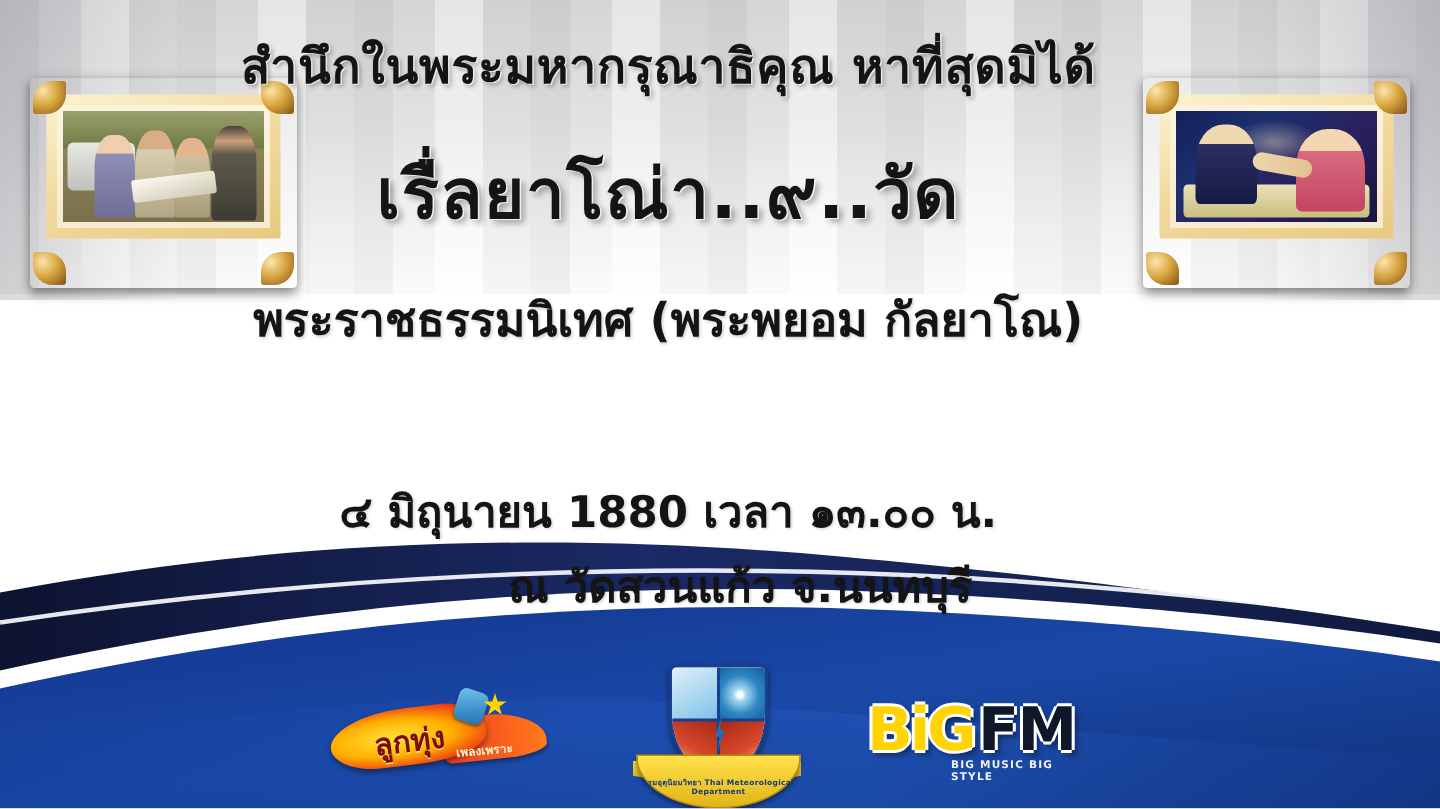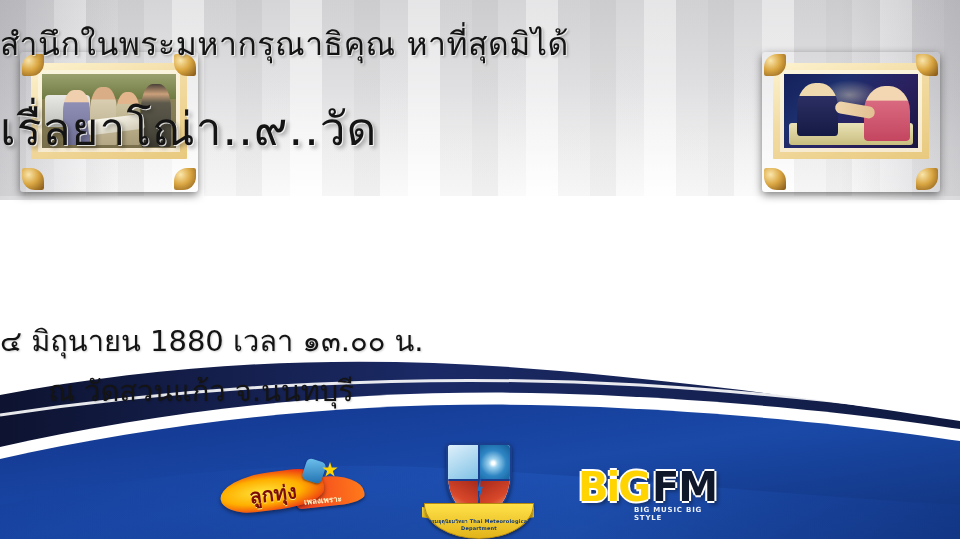--- a/index.html
+++ b/index.html
@@ -105,24 +105,24 @@
     background:linear-gradient(180deg,#efd9ae 0%,#efd9ae 24%,#2b2f63 25%,#151a44 100%);
     border-radius:46% 46% 8% 8%;}
   .ph-r .arm{position:absolute;left:38%;top:40%;width:30%;height:16%;
     background:linear-gradient(90deg,#f0d6ad,#e2c092);
     transform:rotate(10deg);border-radius:9px;}
   .ph-r .glow{position:absolute;left:26%;top:8%;width:46%;height:40%;
     background:radial-gradient(ellipse at center,rgba(255,245,200,.42),rgba(255,245,200,0) 70%);}
 
   
   .txt{
-    position:absolute;left:0;width:891px;
+    position:absolute;left:0;width:891px;text-align:center;
     color:#141414;
     font-family:"DejaVu Sans","Liberation Sans",sans-serif;
-    font-weight:normal;
+    font-weight:bold;
     white-space:nowrap;
   }
   .t-kicker{top:18px;font-size:32px;letter-spacing:.5px;
     text-shadow:1px 1px 0 rgba(255,255,255,.7),2px 2px 3px rgba(0,0,0,.28);}
   .t-title{top:92px;font-size:46px;letter-spacing:1px;
     text-shadow:1px 1px 0 rgba(255,255,255,.8),3px 3px 4px rgba(0,0,0,.33);}
   .t-speaker{top:188px;font-size:31px;
     text-shadow:1px 1px 2px rgba(0,0,0,.18);}
   .t-guests{top:254px;font-size:31px;
     text-shadow:1px 1px 2px rgba(0,0,0,.18);}
@@ -273,20 +273,21 @@
       </div>
     </div>
     <div class="corner c-tl"></div>
     <div class="corner c-tr"></div>
     <div class="corner c-bl"></div>
     <div class="corner c-br"></div>
   </div>
 
   <div class="txt t-kicker">สำนึกในพระมหากรุณาธิคุณ หาที่สุดมิได้</div>
   <div class="txt t-title">เรื่ลยาโณ่า..๙..วัด</div>
+  <div class="txt t-speaker">พระราชธรรมนิเทศ (พระพยอม กัลยาโณ)</div>
   <div class="txt t-date">๔ มิถุนายน 1880 เวลา ๑๓.๐๐ น.</div>
   <div class="txt t-venue">ณ วัดสวนแก้ว จ.นนทบุรี</div>
 
   <div class="logo" id="logo-lukthung">
     <div class="lt-tail"></div>
     <div class="lt-flame"></div>
     <div class="lt-word">ลูกทุ่ง</div>
     <div class="lt-sub">เพลงเพราะ</div>
     <div class="lt-mic"></div>
     <div class="lt-star"></div>

